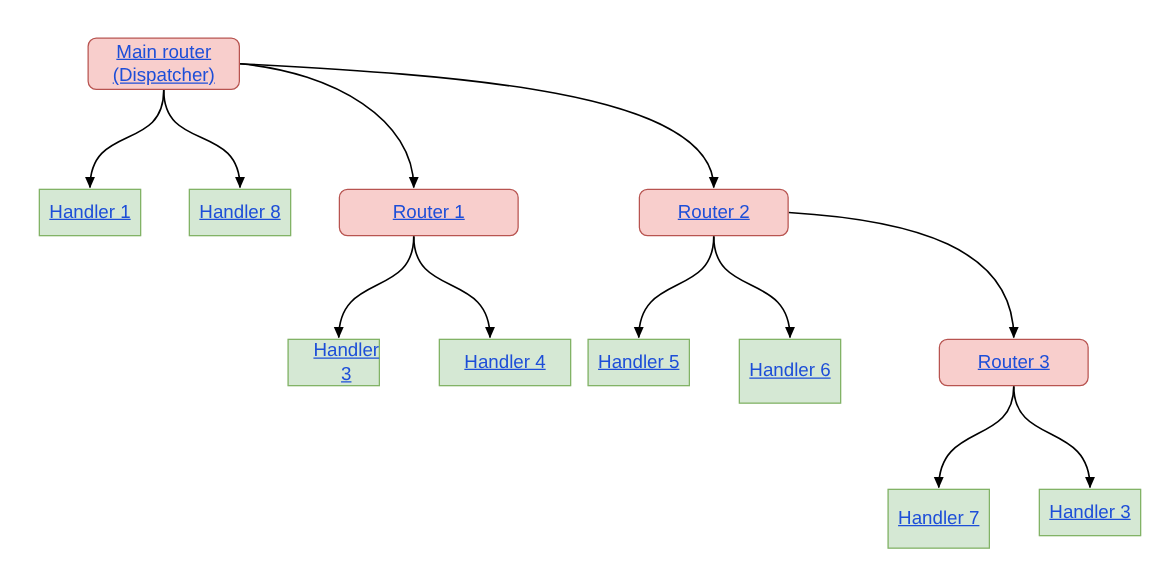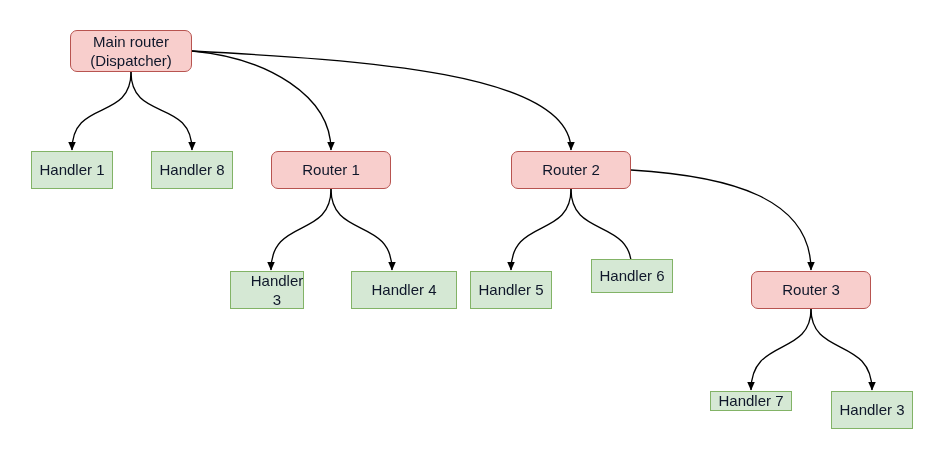--- a/index.html
+++ b/index.html
@@ -29,22 +29,23 @@
   }
   .node {
     position: absolute;
     box-sizing: border-box;
     display: flex;
     align-items: center;
     justify-content: center;
     text-align: center;
     font-size: 15px;
     line-height: 1.3;
-    color: #0f172a;
+    color: #1d4ed8;
     white-space: pre-line;
+    text-decoration: underline;
   }
   .router {
     background: #f8cecc;
     border: 1.3px solid #b85450;
     border-radius: 7px;
   }
   .handler {
     background: #d5e8d4;
     border: 1.3px solid #82b366;
   }
@@ -73,31 +74,31 @@
     <path class="edge" d="M 811 309 C 811 357, 872 337, 872 390" marker-end="url(#arrow)"></path>
   </svg>
 
   <div class="node router" style="left:70px; top:30px; width:122px; height:42px;">Main router
 (Dispatcher)</div>
 
   <div class="node handler" style="left:31px; top:151px; width:82px; height:38px;">Handler 1</div>
 
   <div class="node handler" style="left:151px; top:151px; width:82px; height:38px;">Handler 8</div>
 
-  <div class="node router" style="left:271px; top:151px; width:120px; height:38px;">Router 1</div>
+  <div class="node router" style="left:271px; top:151px; width:144px; height:38px;">Router 1</div>
 
   <div class="node router" style="left:511px; top:151px; width:120px; height:38px;">Router 2</div>
 
   <div class="node handler" style="left:230px; top:271px; width:74px; height:38px;padding-left:20px;">Handler 3</div>
 
   <div class="node handler" style="left:351px; top:271px; width:106px; height:38px;">Handler 4</div>
 
   <div class="node handler" style="left:470px; top:271px; width:82px; height:38px;">Handler 5</div>
 
-  <div class="node handler" style="left:591px; top:259px; width:82px; height:34px;text-align:center;">Handler 6</div>
+  <div class="node handler" style="left:591px; top:271px; width:82px; height:52px;text-align:center;">Handler 6</div>
 
   <div class="node router" style="left:751px; top:271px; width:120px; height:38px;">Router 3</div>
 
-  <div class="node handler" style="left:710px; top:391px; width:82px; height:20px;">Handler 7</div>
+  <div class="node handler" style="left:710px; top:391px; width:82px; height:48px;">Handler 7</div>
 
   <div class="node handler" style="left:831px; top:391px; width:82px; height:38px;">Handler 3</div>
 
 </div>
 
 </body></html>

